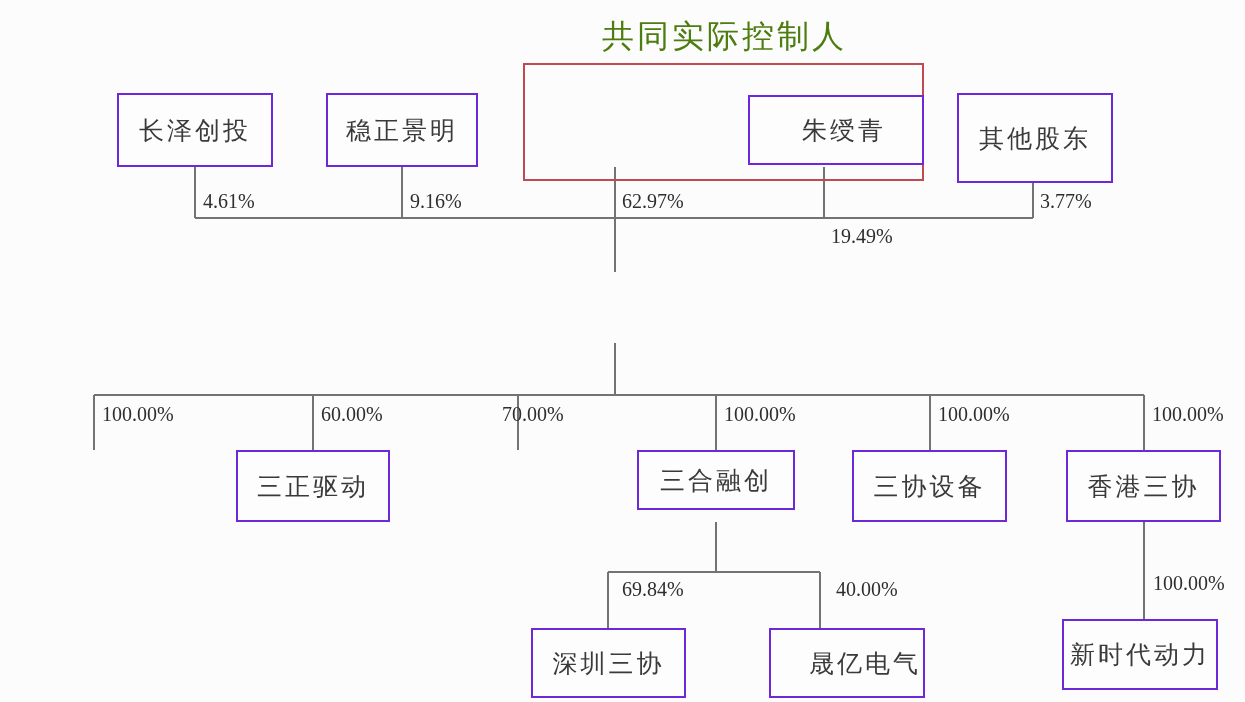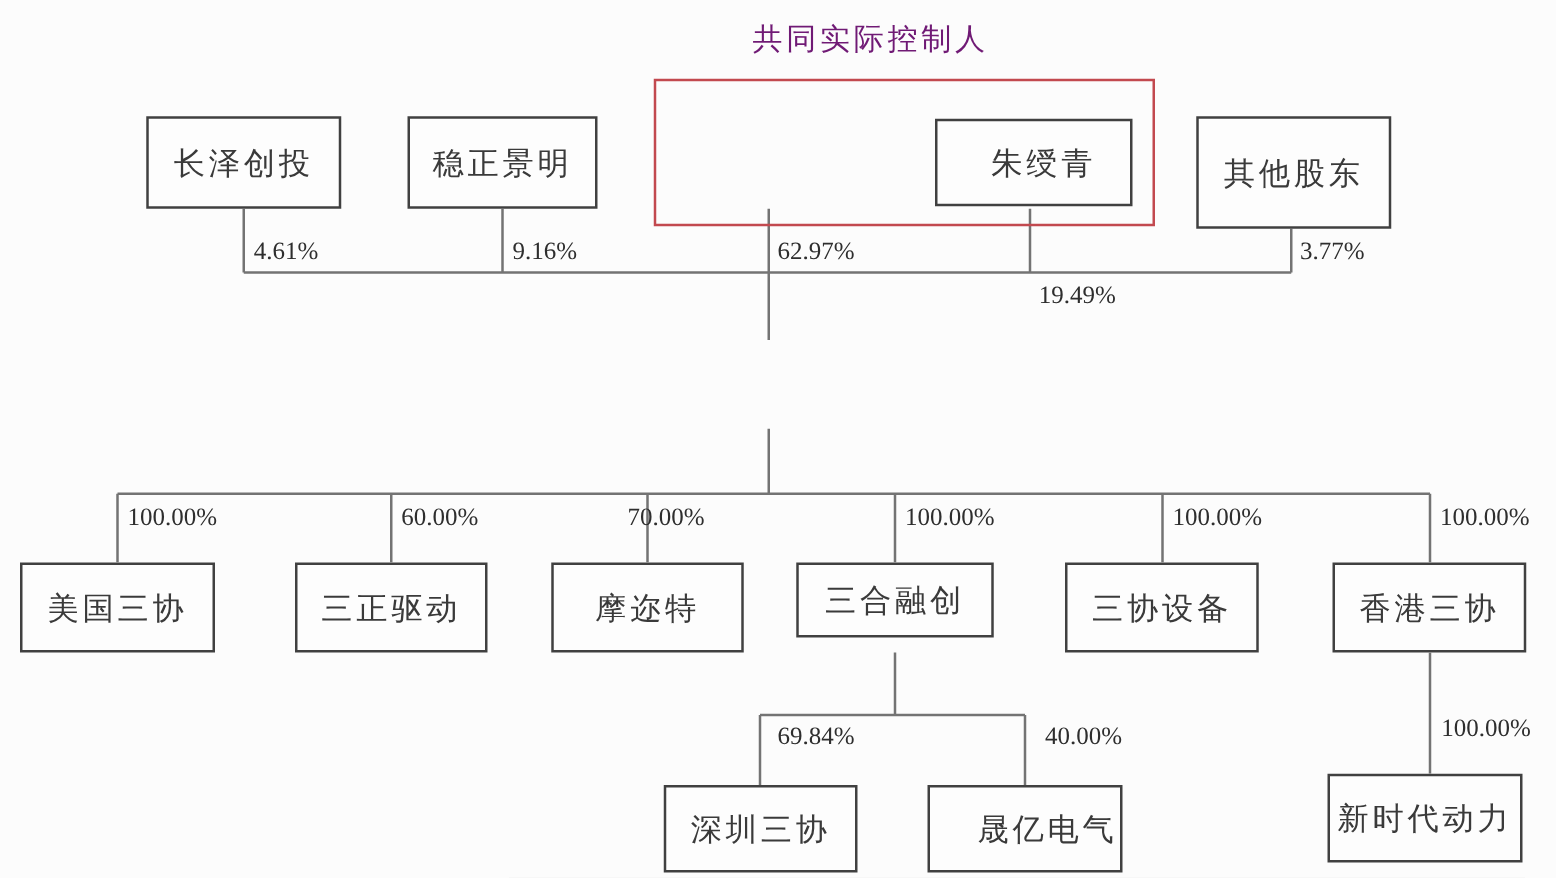--- a/index.html
+++ b/index.html
@@ -14,28 +14,28 @@
     background:#fcfcfc;
     overflow:hidden;
   }
   #lines {
     position:absolute;
     left:0; top:0;
     width:1245px; height:702px;
   }
   .chart-title {
     position:absolute;
-    font-size:24px;
-    color:#701a75;
+    font-size:32px;
+    color:#4d7c0f;
     letter-spacing:3px;
     white-space:nowrap;
   }
   .box {
     position:absolute;
-    border:2px solid #404040;
+    border:2px solid #6d28d9;
     background:#fdfdfd;
     display:flex;
     align-items:center;
     justify-content:center;
     font-size:25px;
     color:#3a3a3a;
     letter-spacing:3px;
     white-space:nowrap;
     box-sizing:border-box;
   }
@@ -85,45 +85,43 @@
       <line x1="1144" y1="522" x2="1144" y2="619"></line>
     </g>
   </svg>
 
   <div class="highlight-rect" style="left:523px; top:63px; width:401px; height:118px;"></div>
 
   <div class="chart-title" style="left:602px; top:15px;">共同实际控制人</div>
 
   <div class="box" style="left:117px; top:93px; width:156px; height:74px;">长泽创投</div>
   <div class="box" style="left:326px; top:93px; width:152px; height:74px;">稳正景明</div>
-  <div class="box" style="left:748px; top:95px; width:158px; height:70px;padding-left:16px;">朱绶青</div>
+  <div class="box" style="left:748px; top:95px; width:176px; height:70px;padding-left:16px;">朱绶青</div>
   <div class="box" style="left:957px; top:93px; width:156px; height:90px;">其他股东</div>
 
   <div class="pct" style="left:203px; top:190px;">4.61%</div>
   <div class="pct" style="left:410px; top:190px;">9.16%</div>
   <div class="pct" style="left:622px; top:190px;">62.97%</div>
   <div class="pct" style="left:831px; top:190px;margin-top:35px;">19.49%</div>
   <div class="pct" style="left:1040px; top:190px;">3.77%</div>
 
 
   <div class="pct" style="left:102px; top:403px;">100.00%</div>
   <div class="pct" style="left:321px; top:403px;">60.00%</div>
   <div class="pct" style="left:502px; top:403px;">70.00%</div>
   <div class="pct" style="left:724px; top:403px;">100.00%</div>
   <div class="pct" style="left:938px; top:403px;">100.00%</div>
   <div class="pct" style="left:1152px; top:403px;">100.00%</div>
 
-  <div class="box" style="left:16px; top:450px; width:156px; height:72px;">美国三协</div>
   <div class="box" style="left:236px; top:450px; width:154px; height:72px;font-family:Liberation Serif, serif;">三正驱动</div>
-  <div class="box" style="left:441px; top:450px; width:154px; height:72px;">摩迩特</div>
   <div class="box" style="left:637px; top:450px; width:158px; height:60px;">三合融创</div>
   <div class="box" style="left:852px; top:450px; width:155px; height:72px;">三协设备</div>
   <div class="box" style="left:1066px; top:450px; width:155px; height:72px;">香港三协</div>
 
   <div class="pct" style="left:622px; top:578px;">69.84%</div>
   <div class="pct" style="left:836px; top:578px;">40.00%</div>
   <div class="pct" style="left:1153px; top:572px;">100.00%</div>
 
   <div class="box" style="left:531px; top:628px; width:155px; height:70px;">深圳三协</div>
-  <div class="box" style="left:742px; top:628px; width:156px; height:70px;padding-left:36px;">晟亿电气</div>
+  <div class="box" style="left:769px; top:628px; width:156px; height:70px;padding-left:36px;">晟亿电气</div>
   <div class="box" style="left:1062px; top:619px; width:156px; height:71px;">新时代动力</div>
 
 </div>
 
 </body></html>

